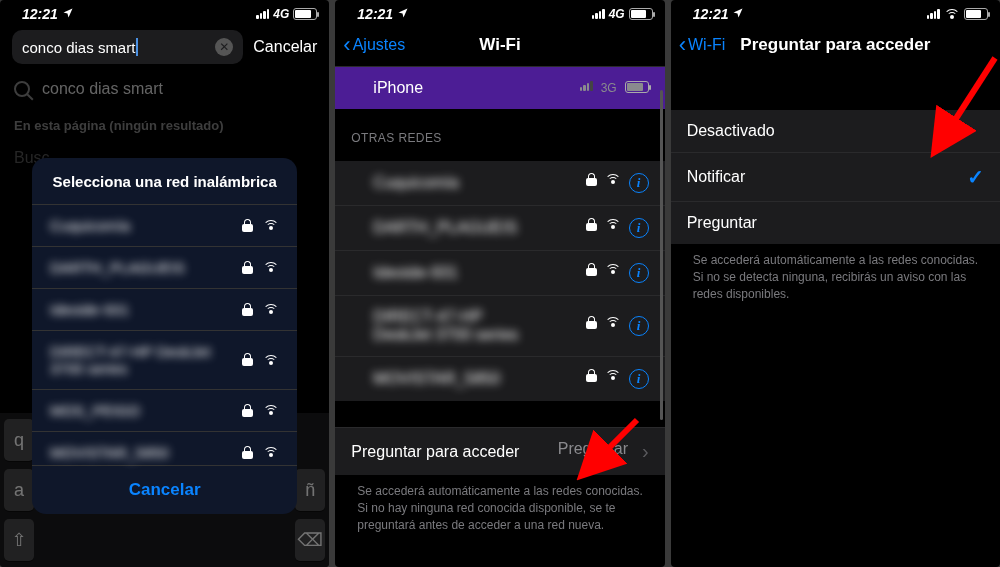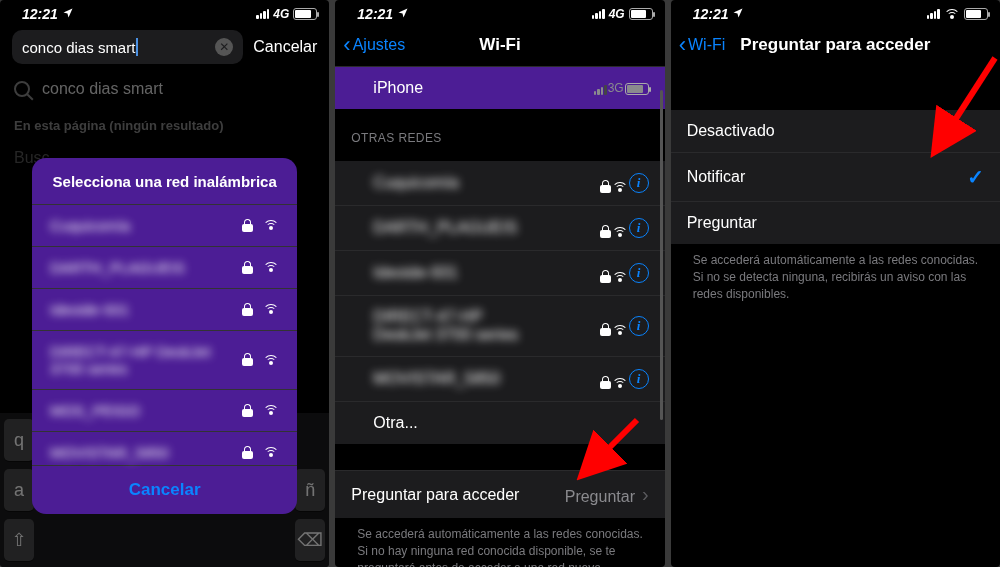--- a/index.html
+++ b/index.html
@@ -20,21 +20,21 @@
   .s1-search-row { display: flex; align-items: center; padding: 6px 12px; gap: 10px; }
   .s1-search { flex: 1; background: #1c1c1e; border-radius: 10px; height: 34px; display: flex; align-items: center; padding: 0 10px; font-size: 15px; color: #fff; position: relative; }
   .s1-search .cursor { display: inline-block; width: 2px; height: 18px; background: #4a90e2; margin-left: 1px; }
   .s1-search .clear { margin-left: auto; width: 18px; height: 18px; border-radius: 50%; background: #555; display: flex; align-items: center; justify-content: center; font-size: 12px; color: #1c1c1e; }
   .s1-cancel { color: #fff; font-size: 16px; }
   .s1-section { color: #888; font-size: 13px; padding: 10px 14px 6px; font-weight: 600; }
   .s1-google-row { display: flex; align-items: center; padding: 10px 14px; gap: 12px; color: #ddd; font-size: 16px; }
   .s1-google-row .mag { width: 16px; height: 16px; border: 2px solid #888; border-radius: 50%; position: relative; }
   .s1-google-row .mag::after { content: ""; position: absolute; width: 8px; height: 2px; background: #888; transform: rotate(45deg); right: -6px; bottom: -3px; }
   .s1-dim { color: #555; }
-  .s1-overlay { position: absolute; left: 32px; right: 32px; top: 158px; background: #4c1d95; border-radius: 14px; z-index: 20; padding-bottom: 0; overflow: hidden; }
+  .s1-overlay { position: absolute; left: 32px; right: 32px; top: 158px; background: #0f172a; border-radius: 14px; z-index: 20; padding-bottom: 0; overflow: hidden; }
   .s1-overlay-title { text-align: center; font-size: 15px; font-weight: 600; padding: 14px 20px 12px; line-height: 1.3; }
   .s1-net { display: flex; align-items: center; justify-content: space-between; padding: 12px 18px; border-top: 0.5px solid #333; }
   .s1-net-name { color: #fff; font-size: 15px; filter: blur(4px); }
   .s1-net-icons { display: flex; align-items: center; gap: 10px; }
   .s1-overlay-cancel { text-align: center; color: #0a84ff; font-size: 17px; font-weight: 600; padding: 14px; border-top: 0.5px solid #333; }
   .kb { position: absolute; bottom: 0; left: 0; right: 0; background: #1c1c1e; padding: 6px 4px; display: flex; flex-direction: column; gap: 8px; }
   .kb-row { display: flex; gap: 5px; justify-content: center; }
   .key { background: #4a4a4c; border-radius: 5px; height: 42px; min-width: 28px; flex: 1; display: flex; align-items: center; justify-content: center; color: #fff; font-size: 18px; box-shadow: 0 1px 0 rgba(0,0,0,.5); }
   .key.small { max-width: 30px; }
   .s1-backdrop { position: absolute; inset: 0; background: rgba(0,0,0,.55); z-index: 10; top: 76px; }
@@ -42,21 +42,21 @@
   
   .nav { display: flex; align-items: center; justify-content: center; position: relative; height: 42px; }
   .nav-back { position: absolute; left: 8px; color: #0a84ff; font-size: 16px; display: flex; align-items: center; gap: 2px; }
   .nav-title { font-size: 17px; font-weight: 600; }
   .chev { font-size: 22px; font-weight: 400; line-height: 1; }
   .row { display: flex; align-items: center; justify-content: space-between; padding: 12px 16px; background: #1c1c1e; border-top: 0.5px solid #2a2a2c; font-size: 16px; }
   .row:first-of-type { border-top: none; }
   .group { margin-top: 10px; }
   .group-header { color: #7a7a7e; font-size: 12px; padding: 22px 16px 6px; text-transform: uppercase; letter-spacing: .4px; }
   .row .label { color: #fff; }
-  .row .right { display: flex; align-items: flex-end; gap: 1px; color: #888; }
+  .row .right { display: flex; align-items: flex-start; gap: 8px; color: #888; }
   .row .right .info { width: 20px; height: 20px; border: 1.5px solid #0a84ff; border-radius: 50%; display: flex; align-items: center; justify-content: center; color: #0a84ff; font-size: 13px; font-weight: 600; font-family: Georgia, serif; font-style: italic; }
   .row .value { color: #8a8a8e; font-size: 16px; }
   .row .chev-r { color: #5a5a5e; font-size: 20px; margin-left: 6px; }
   .blurred { filter: blur(4px); }
   .footer-text { color: #7a7a7e; font-size: 12px; padding: 8px 16px 16px; line-height: 1.4; margin-left: 6px; }
   .iphone-row .sig-bars span { background: #8a8a8e; }
   .iphone-row .sig-bars .b4 { background: #444; }
   .scroll-ind { position: absolute; right: 2px; top: 90px; width: 3px; height: 330px; background: #555; border-radius: 2px; }
 
   
@@ -304,23 +304,20 @@
       <span class="label blurred" style="padding-left:22px;">MOVISTAR_5850</span>
       <span class="right">
           <span class="lock"></span>
           <span class="wifi">
             <span class="arc1"></span>
             <span class="arc2"></span>
           </span>
           <span class="info">i</span>
         </span>
     </div>
-    <div class="row">
-      <span class="label" style="padding-left:22px;">Otra...</span>
-    </div>
   </div>
 
   <div style="height:26px;"></div>
 
   <div class="row">
     <span class="label">Preguntar para acceder</span>
     <span class="right">
       <span class="value">Preguntar</span>
       <span class="chev-r">›</span>
     </span>

